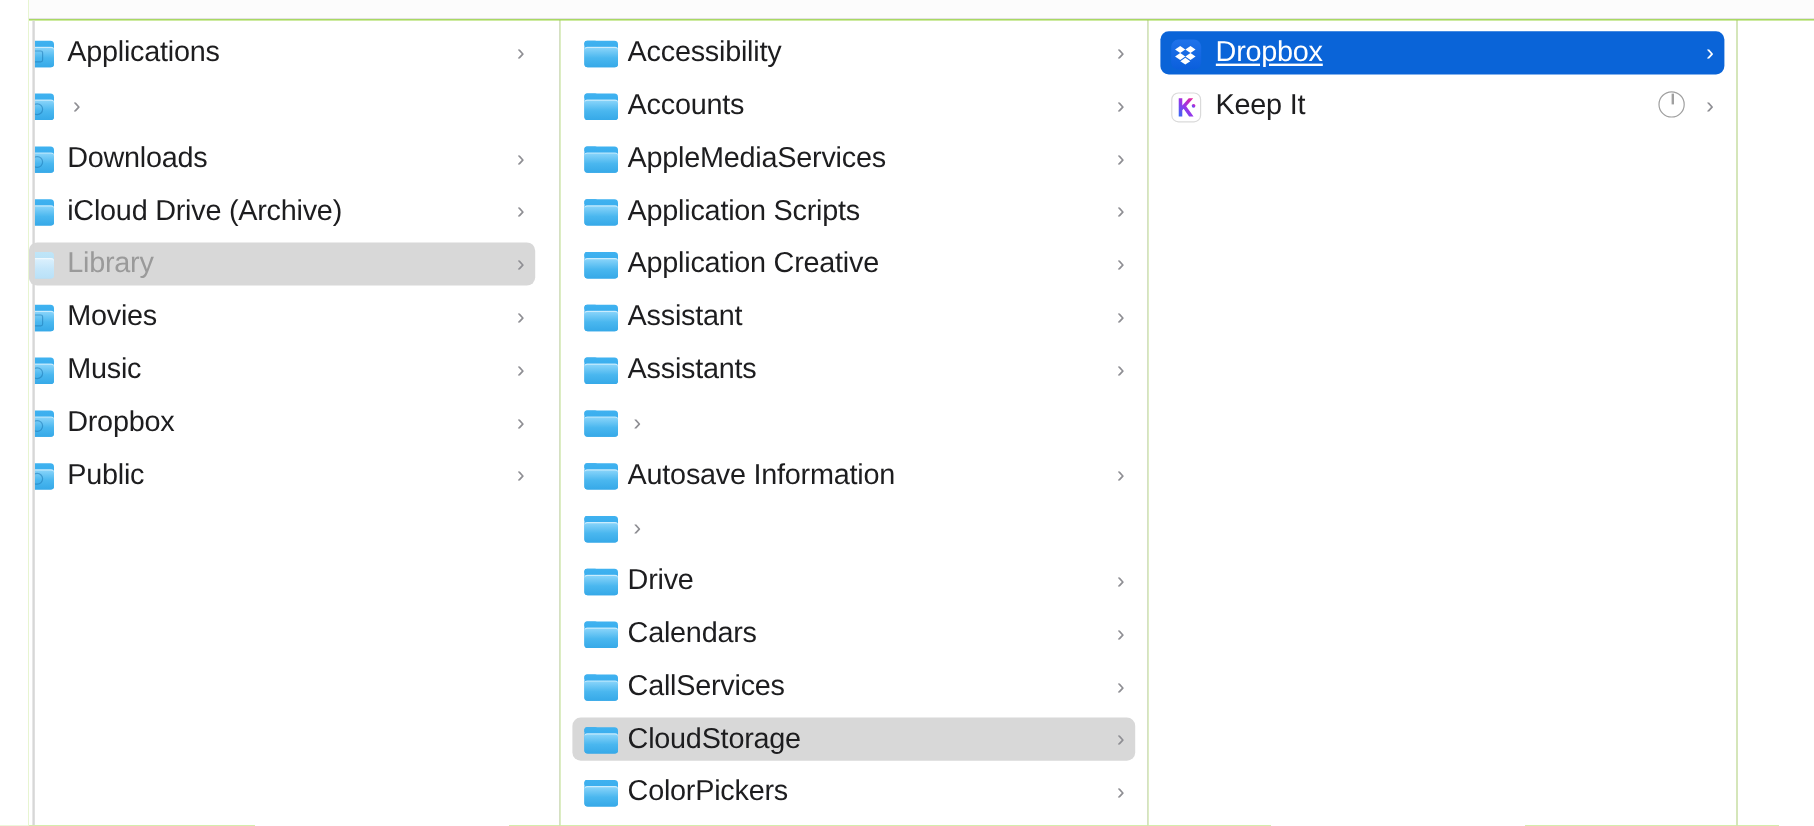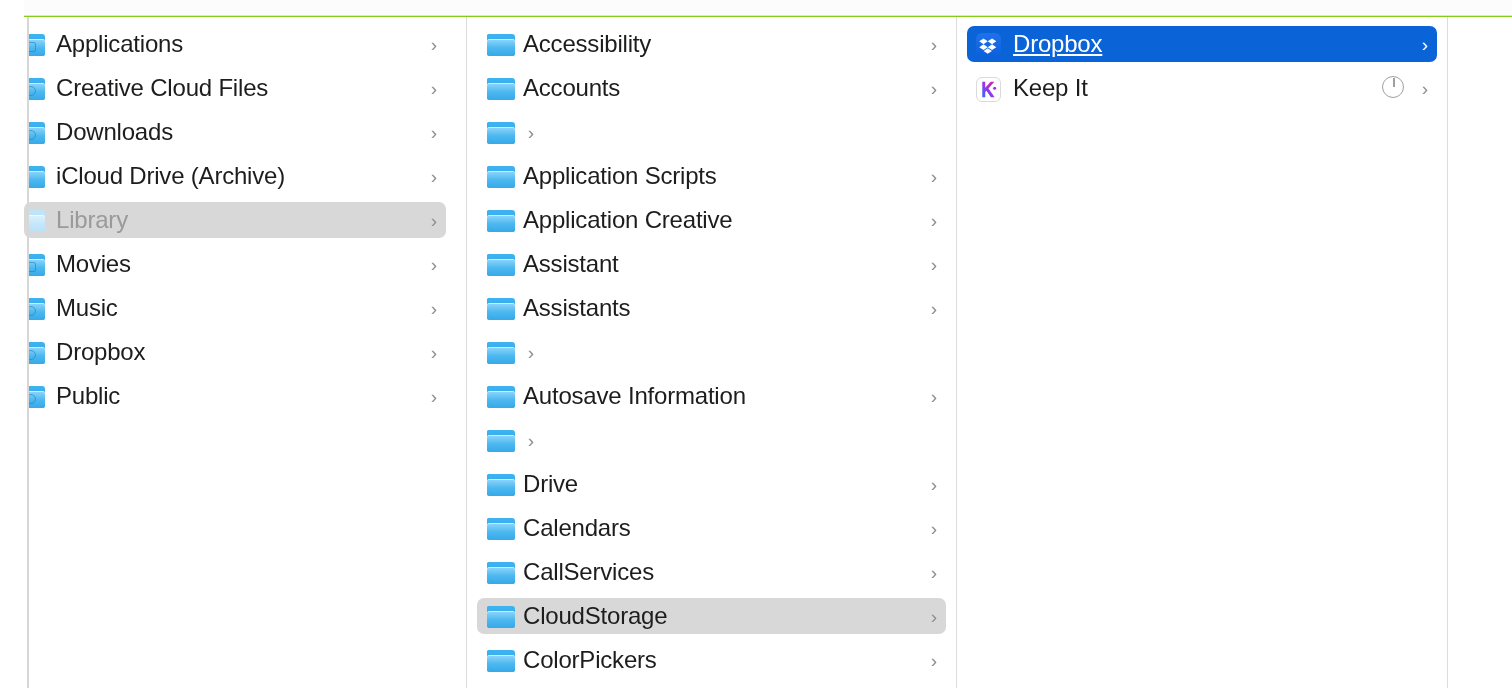--- a/index.html
+++ b/index.html
@@ -229,21 +229,20 @@
             <span class="row-chevron">›</span>
           </div>
           <div class="row">
             <span class="row-icon">
               <span class="folder">
                 <span class="back"></span>
                 <span class="front"></span>
                 <span class="glyph round"></span>
               </span>
             </span>
-            <span class="row-label">Creative Cloud Files</span>
             <span class="row-chevron">›</span>
           </div>
           <div class="row">
             <span class="row-icon">
               <span class="folder">
                 <span class="back"></span>
                 <span class="front"></span>
                 <span class="glyph round"></span>
               </span>
             </span>
@@ -343,20 +342,21 @@
             <span class="row-chevron">›</span>
           </div>
           <div class="row">
             <span class="row-icon">
               <span class="folder">
                 <span class="tab"></span>
                 <span class="back"></span>
                 <span class="front"></span>
               </span>
             </span>
+            <span class="row-label">AppleMediaServices</span>
             <span class="row-chevron">›</span>
           </div>
           <div class="row">
             <span class="row-icon">
               <span class="folder">
                 <span class="tab"></span>
                 <span class="back"></span>
                 <span class="front"></span>
               </span>
             </span>

